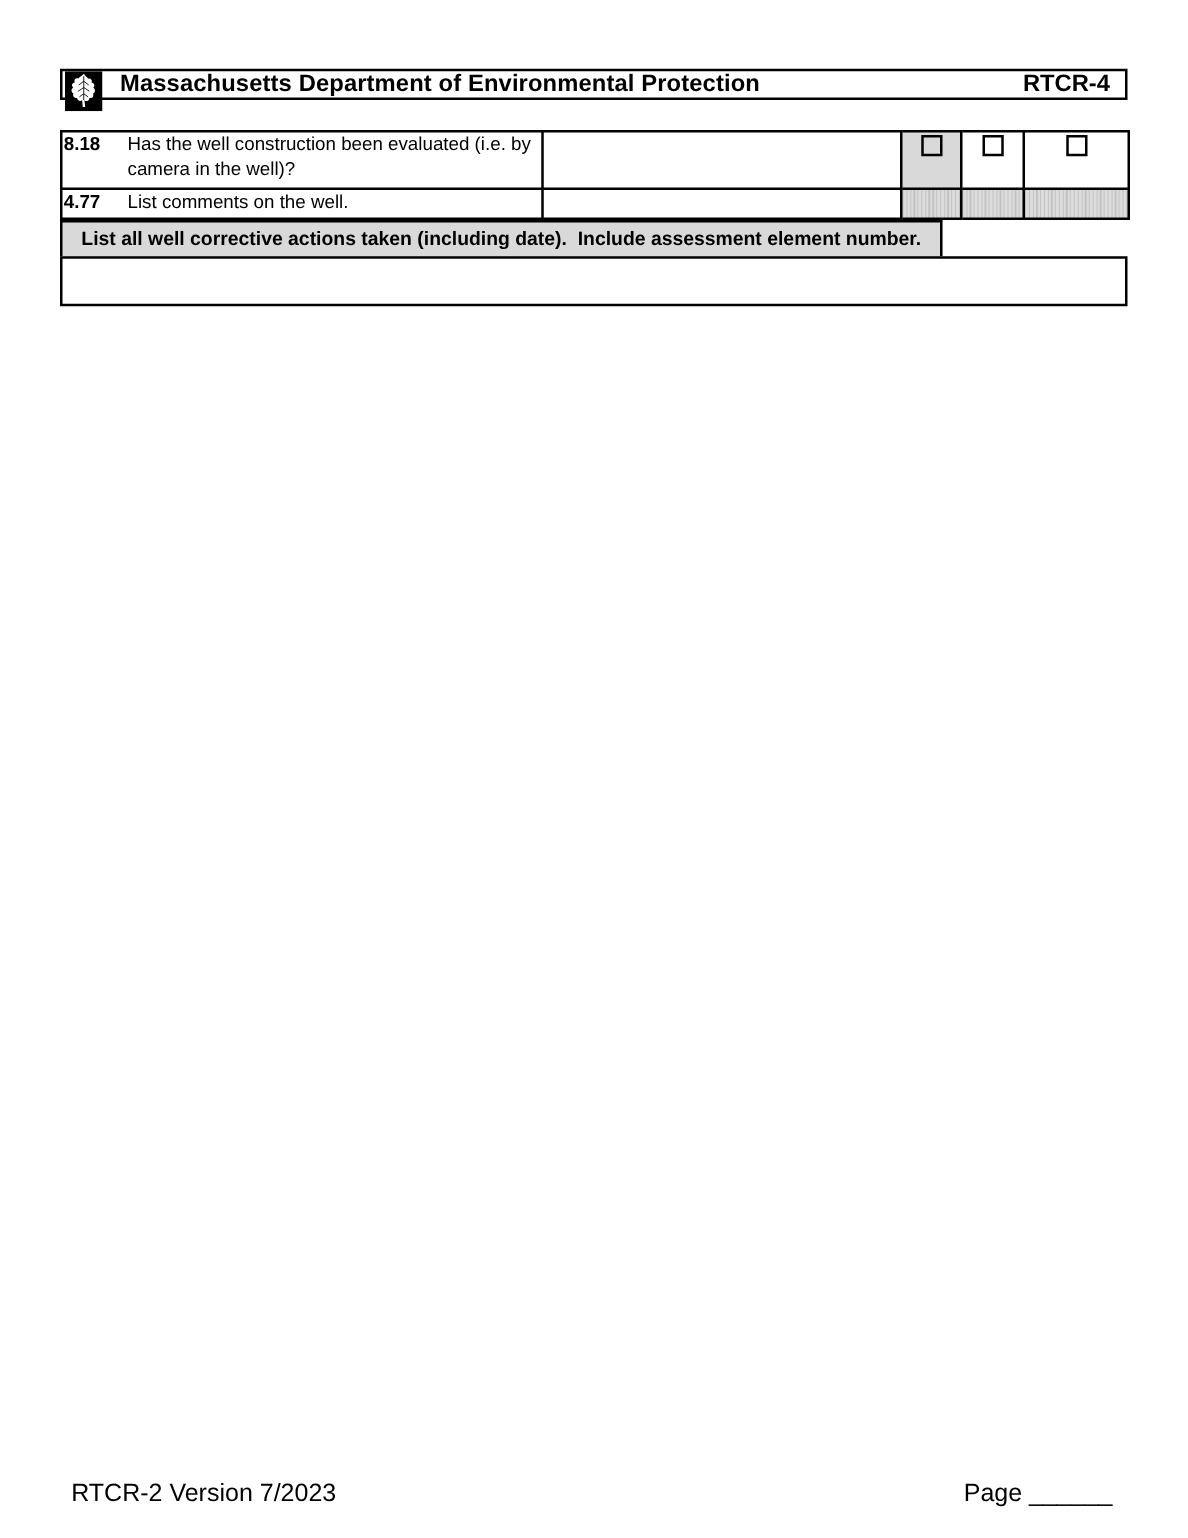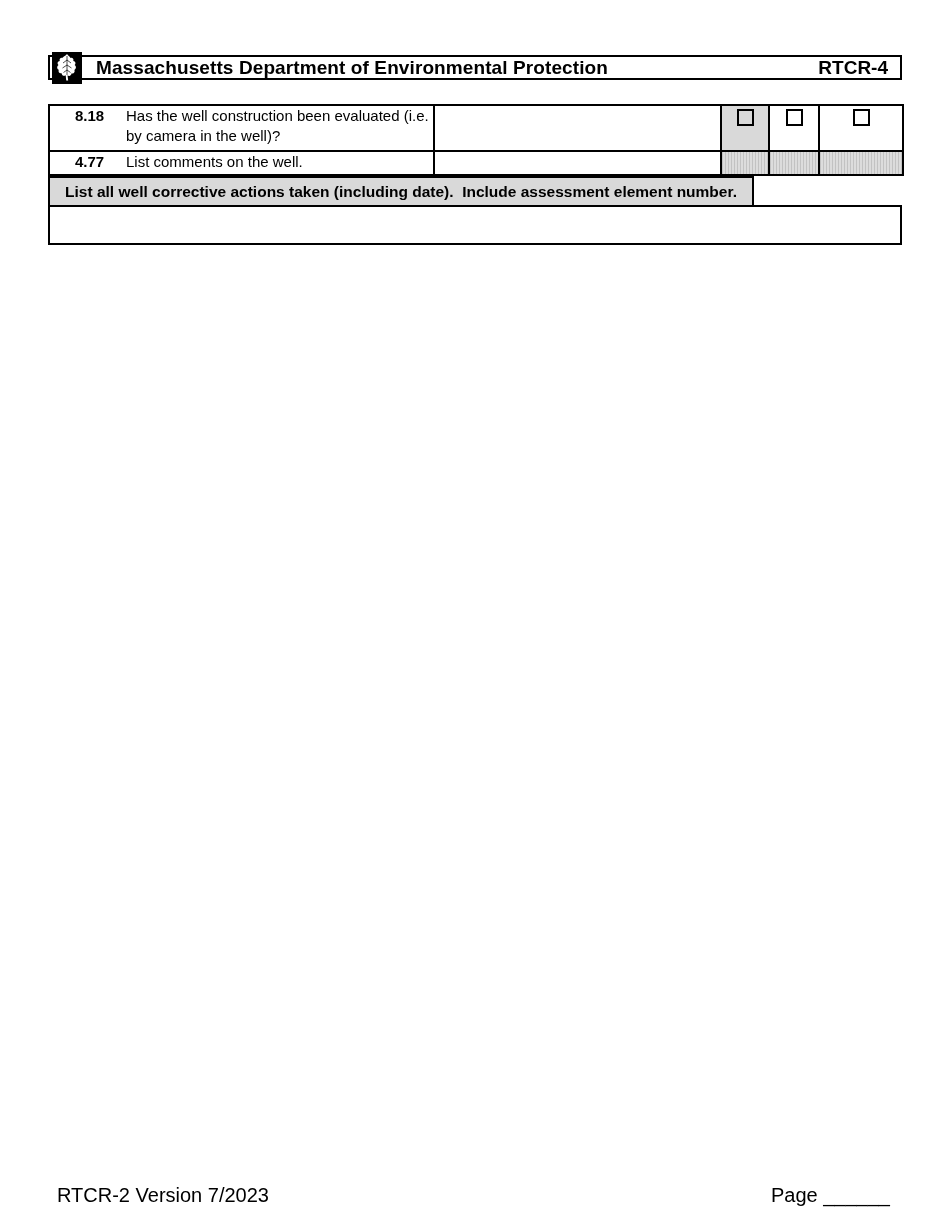--- a/index.html
+++ b/index.html
@@ -10,21 +10,21 @@
     font-family: "Liberation Sans", sans-serif;
     color: #000;
   }
   .page { position: absolute; inset: 0; background: #fff; }
 
   
   .header-bar {
     position: absolute; left: 48px; top: 55px;
     width: 854px; height: 25px;
     border: 2px solid #000;
-    display: flex; align-items: center;
+    display: flex; align-items: flex-start;
     background: #fff;
   }
   .logo-box {
     width: 30px; height: 32px;
     margin-left: 2px; flex: 0 0 auto;
     display: block;
   }
   .header-title {
     font-size: 19px; font-weight: bold;
     margin-left: 14px;
@@ -47,21 +47,21 @@
   table.q-table td {
     border: 2px solid #000;
     padding: 0;
     vertical-align: top;
     font-size: 15px;
     line-height: 20px;
   }
   td.qcell { padding: 3px 4px 3px 4px; }
   .qrow-1 td { height: 46px; }
   .qrow-2 td { height: 24px; }
-  .qflex { display: flex; padding-left: 24px; }
+  .qflex { display: flex; }
   .qnum { font-weight: bold; width: 52px; flex: 0 0 auto; padding-left: 1px; }
   .qtext { width: 324px; }
   td.anscell { background: #fff; }
   td.chkcell { vertical-align: middle; text-align: center; }
   td.chk-shaded { background: #d9d9d9; }
   .checkbox {
     display: inline-block;
     width: 17px; height: 17px;
     border: 2px solid #000;
     background: transparent;

